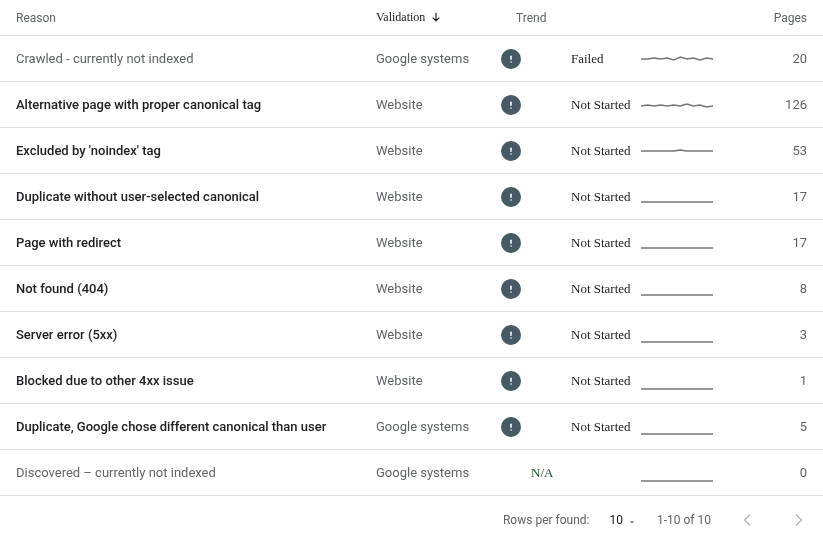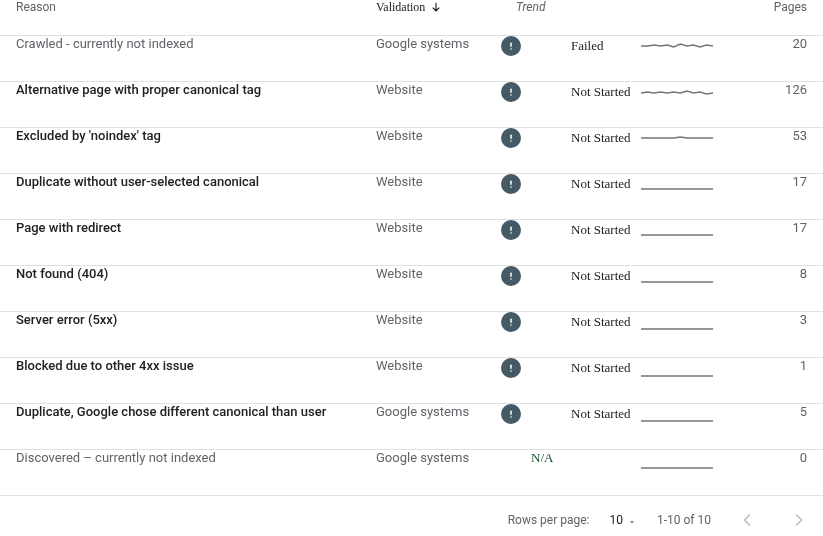--- a/index.html
+++ b/index.html
@@ -7,37 +7,37 @@
     margin: 0;
     font-family: Roboto, Arial, sans-serif;
     font-size: 13px;
     color: #5f6368;
     background: #fff;
     width: 823px;
   }
   .table { width: 100%; }
   .row {
     display: flex;
-    align-items: flex-start;
+    align-items: center;
     border-bottom: 1px solid #e0e0e0;
     padding: 0 4px;
   }
   .header-row {
     height: 36px;
     font-size: 12px;
     color: #5f6368;
   }
   .data-row {
     height: 46px;
     cursor: pointer;
   }
   .col-reason { flex: 0 0 372px; padding-left: 12px; }
   .col-source { flex: 0 0 125px; }
   .col-validation { flex: 0 0 140px; display: flex; align-items: center; font-family: Liberation Serif, serif; }
-  .col-trend { flex: 0 0 110px; display: flex; align-items: center; font-style: italic; }
+  .col-trend { flex: 0 0 110px; display: flex; align-items: center; }
   .col-pages { flex: 1 1 auto; text-align: right; padding-right: 12px; }
   .bold { font-weight: 500; color: #202124; }
   .header-row .bold { font-weight: 500; }
   .help-icon {
     display: inline-flex;
     vertical-align: middle;
     margin-left: 4px;
   }
   .sort-icon {
     display: inline-flex;
@@ -295,21 +295,21 @@
             <path d="M0.0 18.0 L6.5 18.0 L13.1 18.0 L19.6 18.0 L26.2 18.0 L32.7 18.0 L39.3 18.0 L45.8 18.0 L52.4 18.0 L58.9 18.0 L65.5 18.0 L72.0 18.0" stroke="#757575" stroke-width="1.4" fill="none"></path>
           </svg>
         </div>
         <div class="col-pages">0</div>
       </div>
     </div>
 
 </div>
 
 <div class="footer">
-  <span>Rows per page:</span>
+  <span>Rows per found:</span>
   <span class="rpp-select">
     <span>10</span>
     <span>
       <svg width="10" height="10" viewBox="0 0 24 24" fill="#5f6368">
           <path d="M7 10l5 5 5-5z"></path>
         </svg>
     </span>
   </span>
   <span>1-10 of 10</span>
   <span class="nav-btn">

